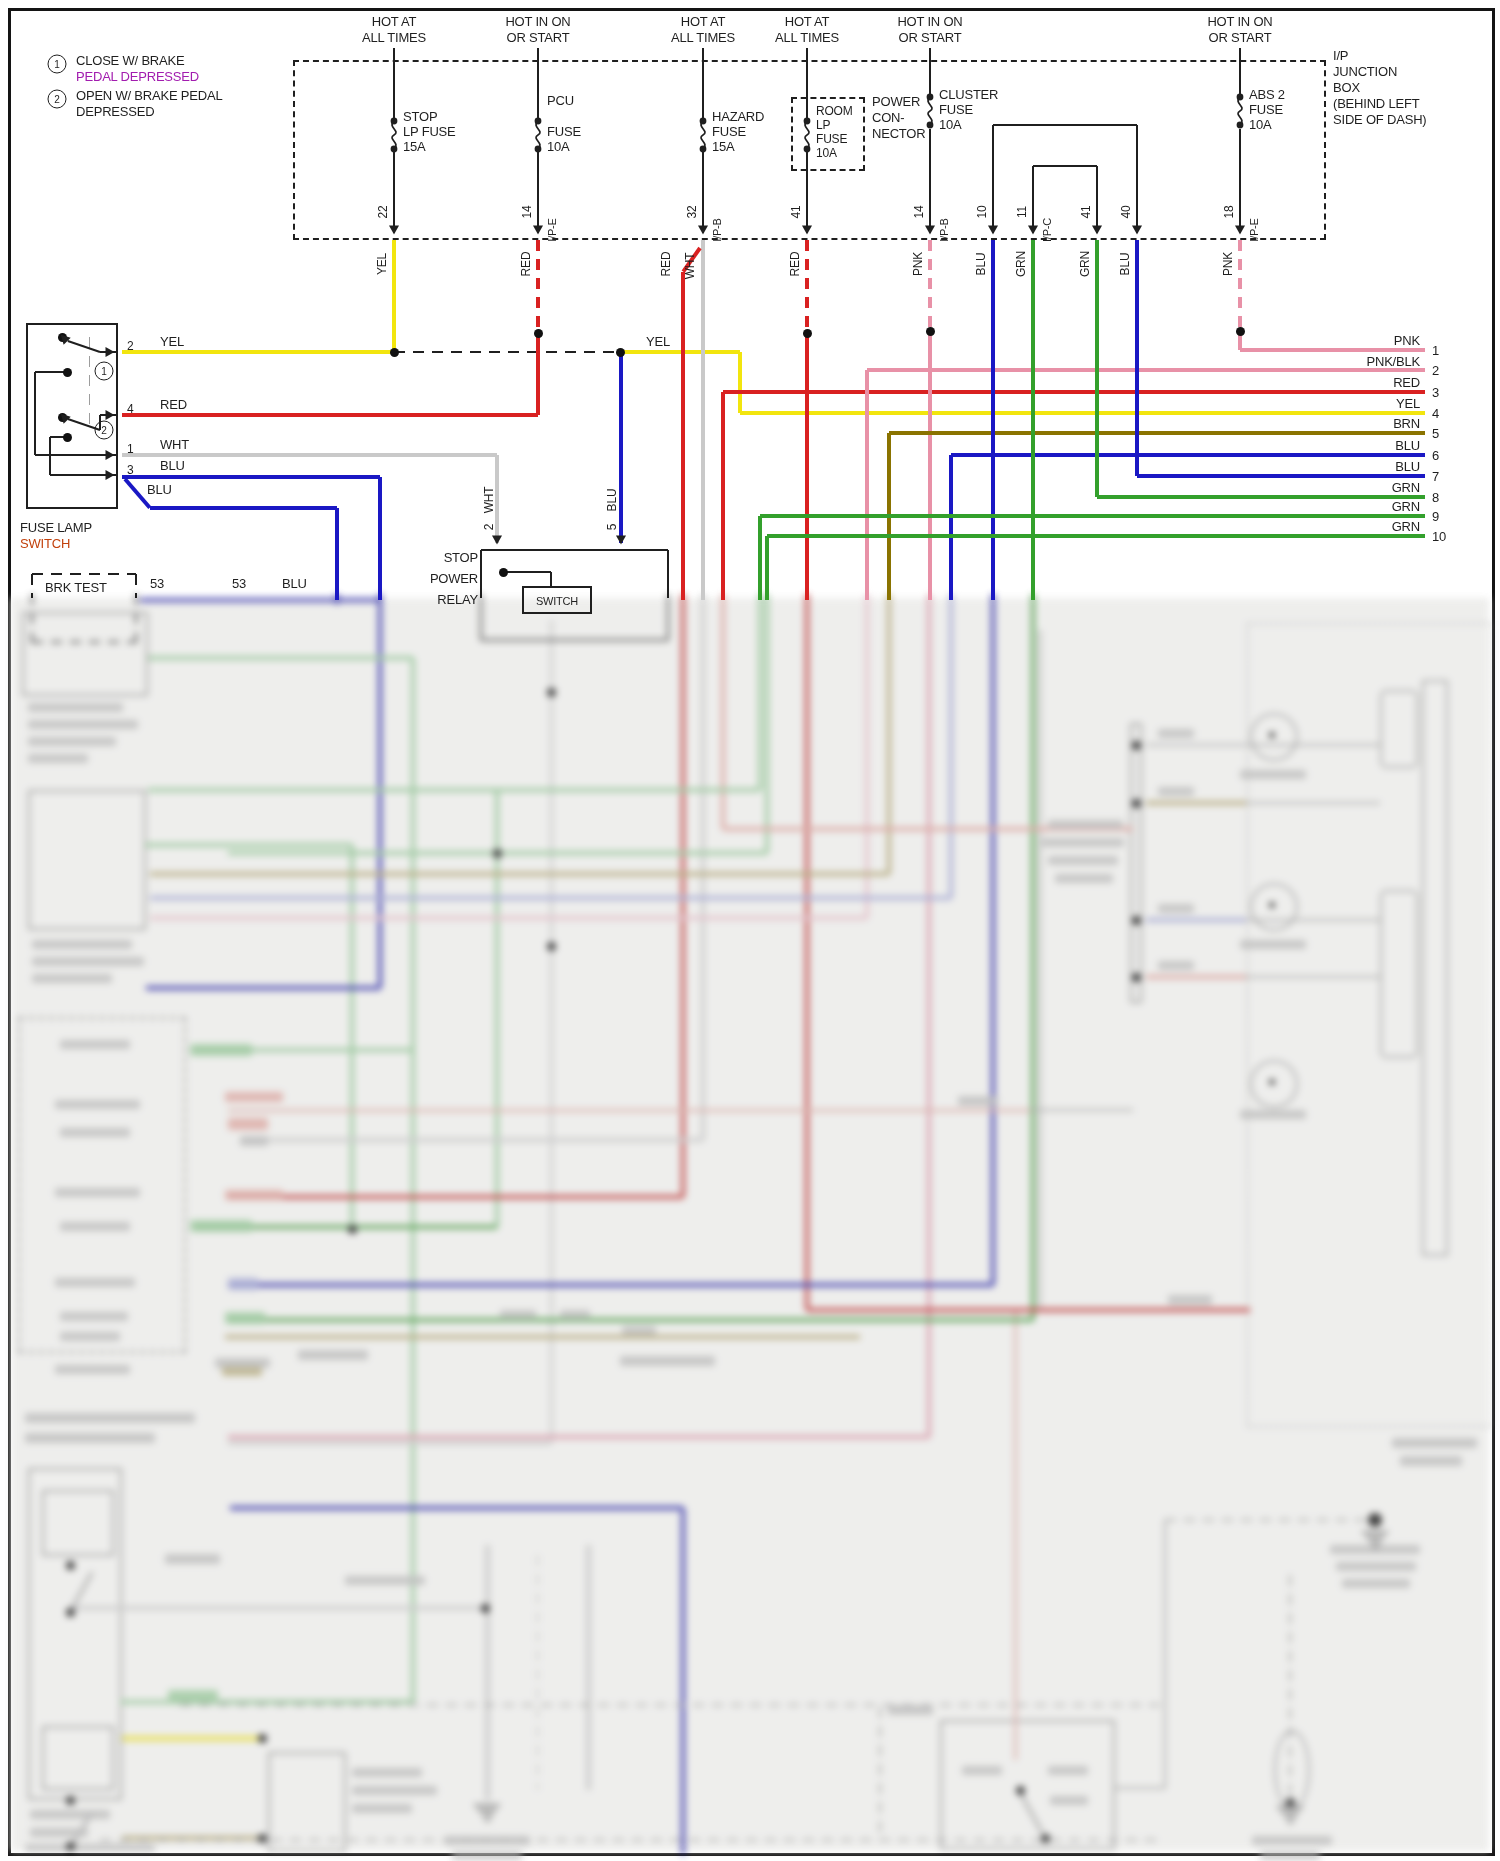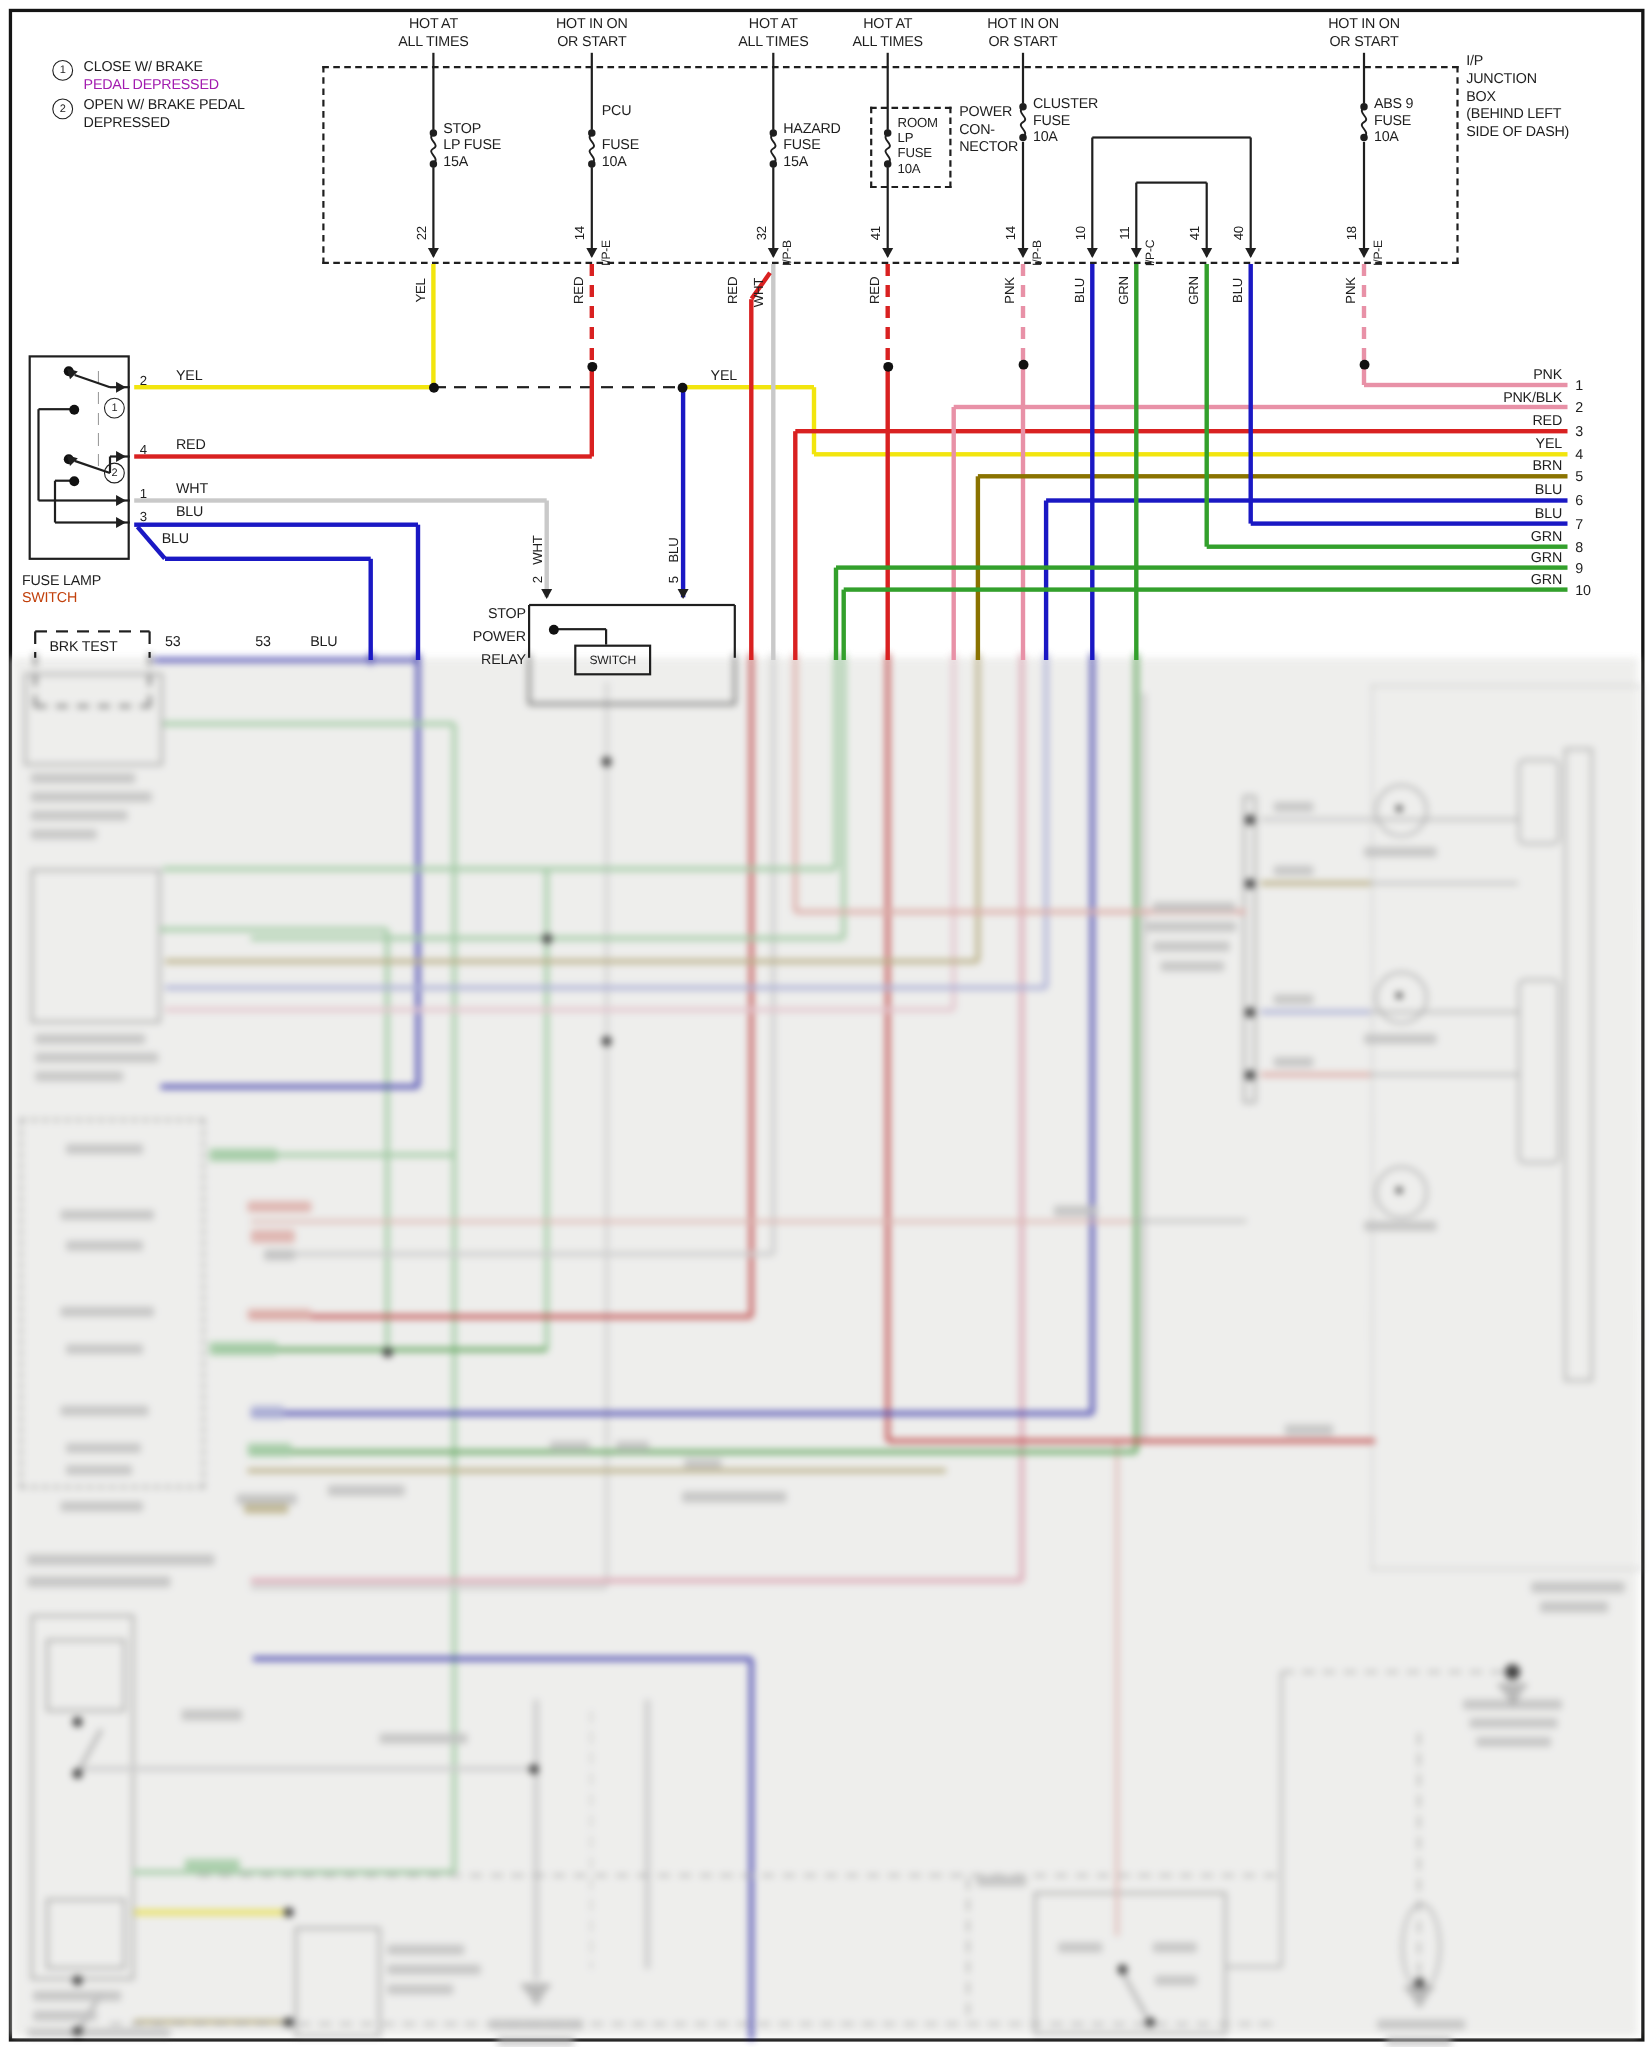--- a/index.html
+++ b/index.html
@@ -406,21 +406,21 @@
       <div class="lbl" style="left: 816px; top: 111px; font-size: 12px; color: rgb(31, 31, 31); transform: translate(0px, -50%); text-align: center;">ROOM</div>
       <div class="lbl" style="left: 816px; top: 125px; font-size: 12px; color: rgb(31, 31, 31); transform: translate(0px, -50%);">LP</div>
       <div class="lbl" style="left: 816px; top: 139px; font-size: 12px; color: rgb(31, 31, 31); transform: translate(0px, -50%);">FUSE</div>
       <div class="lbl" style="left: 816px; top: 153px; font-size: 12px; color: rgb(31, 31, 31); transform: translate(0px, -50%);">10A</div>
       <div class="lbl" style="left: 872px; top: 101px; font-size: 13px; color: rgb(31, 31, 31); transform: translate(0px, -50%);">POWER</div>
       <div class="lbl" style="left: 872px; top: 117px; font-size: 13px; color: rgb(31, 31, 31); transform: translate(0px, -50%);">CON-</div>
       <div class="lbl" style="left: 872px; top: 133px; font-size: 13px; color: rgb(31, 31, 31); transform: translate(0px, -50%);">NECTOR</div>
       <div class="lbl" style="left: 939px; top: 94px; font-size: 13px; color: rgb(31, 31, 31); transform: translate(0px, -50%);">CLUSTER</div>
       <div class="lbl" style="left: 939px; top: 109px; font-size: 13px; color: rgb(31, 31, 31); transform: translate(0px, -50%);">FUSE</div>
       <div class="lbl" style="left: 939px; top: 124px; font-size: 13px; color: rgb(31, 31, 31); transform: translate(0px, -50%);">10A</div>
-      <div class="lbl" style="left: 1249px; top: 94px; font-size: 13px; color: rgb(31, 31, 31); transform: translate(0px, -50%);">ABS 9</div>
+      <div class="lbl" style="left: 1249px; top: 94px; font-size: 13px; color: rgb(31, 31, 31); transform: translate(0px, -50%);">ABS 2</div>
       <div class="lbl" style="left: 1249px; top: 109px; font-size: 13px; color: rgb(31, 31, 31); transform: translate(0px, -50%);">FUSE</div>
       <div class="lbl" style="left: 1249px; top: 124px; font-size: 13px; color: rgb(31, 31, 31); transform: translate(0px, -50%);">10A</div>
       <div class="lbl" style="left: 383px; top: 212px; font-size: 12px; color: rgb(31, 31, 31); transform: translate(-50%, -50%) rotate(-90deg);">22</div>
       <div class="lbl" style="left: 527px; top: 212px; font-size: 12px; color: rgb(31, 31, 31); transform: translate(-50%, -50%) rotate(-90deg);">14</div>
       <div class="lbl" style="left: 692px; top: 212px; font-size: 12px; color: rgb(31, 31, 31); transform: translate(-50%, -50%) rotate(-90deg);">32</div>
       <div class="lbl" style="left: 796px; top: 212px; font-size: 12px; color: rgb(31, 31, 31); transform: translate(-50%, -50%) rotate(-90deg);">41</div>
       <div class="lbl" style="left: 919px; top: 212px; font-size: 12px; color: rgb(31, 31, 31); transform: translate(-50%, -50%) rotate(-90deg);">14</div>
       <div class="lbl" style="left: 982px; top: 212px; font-size: 12px; color: rgb(31, 31, 31); transform: translate(-50%, -50%) rotate(-90deg);">10</div>
       <div class="lbl" style="left: 1022px; top: 212px; font-size: 12px; color: rgb(31, 31, 31); transform: translate(-50%, -50%) rotate(-90deg);">11</div>
       <div class="lbl" style="left: 1086px; top: 212px; font-size: 12px; color: rgb(31, 31, 31); transform: translate(-50%, -50%) rotate(-90deg);">41</div>

